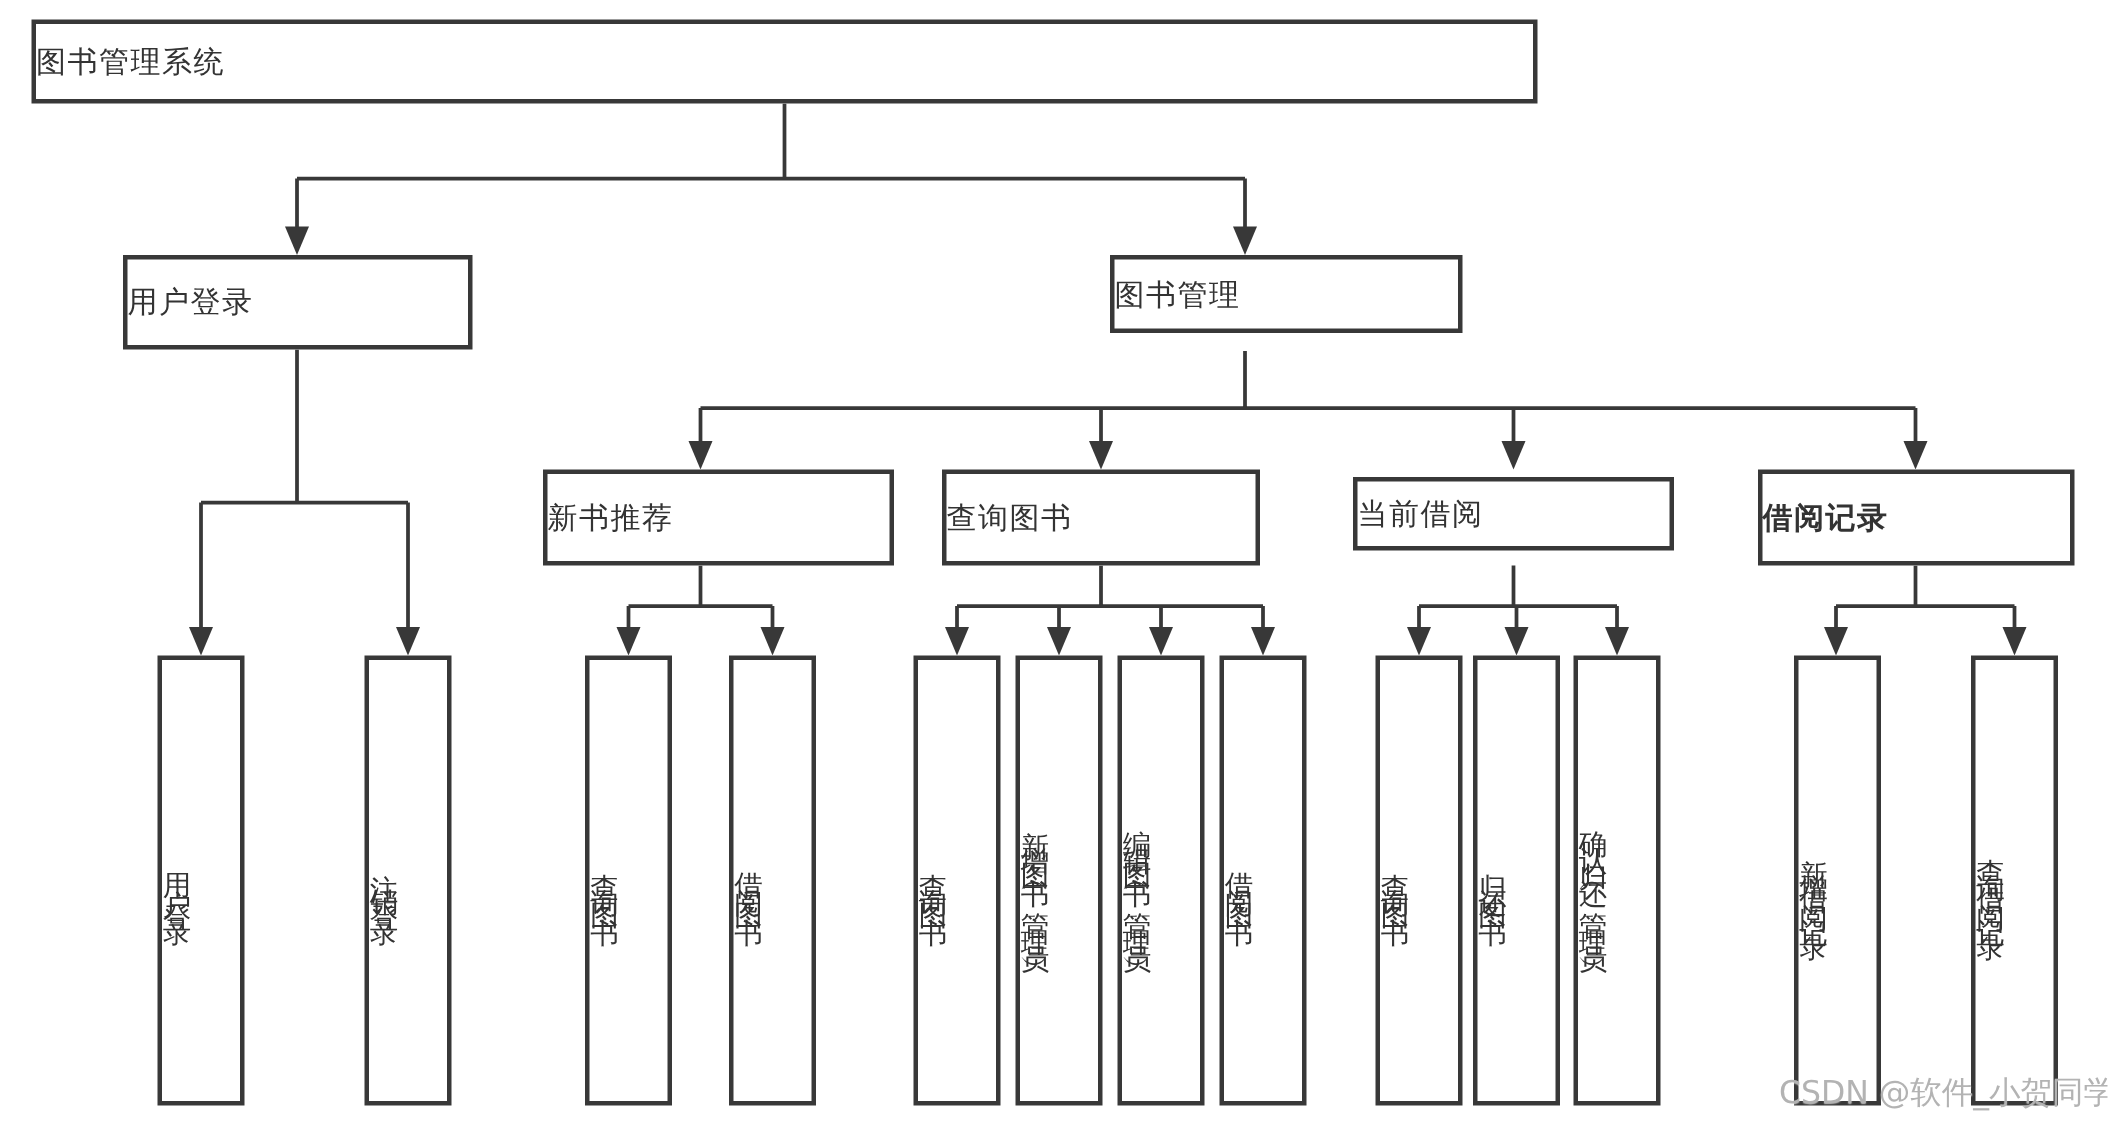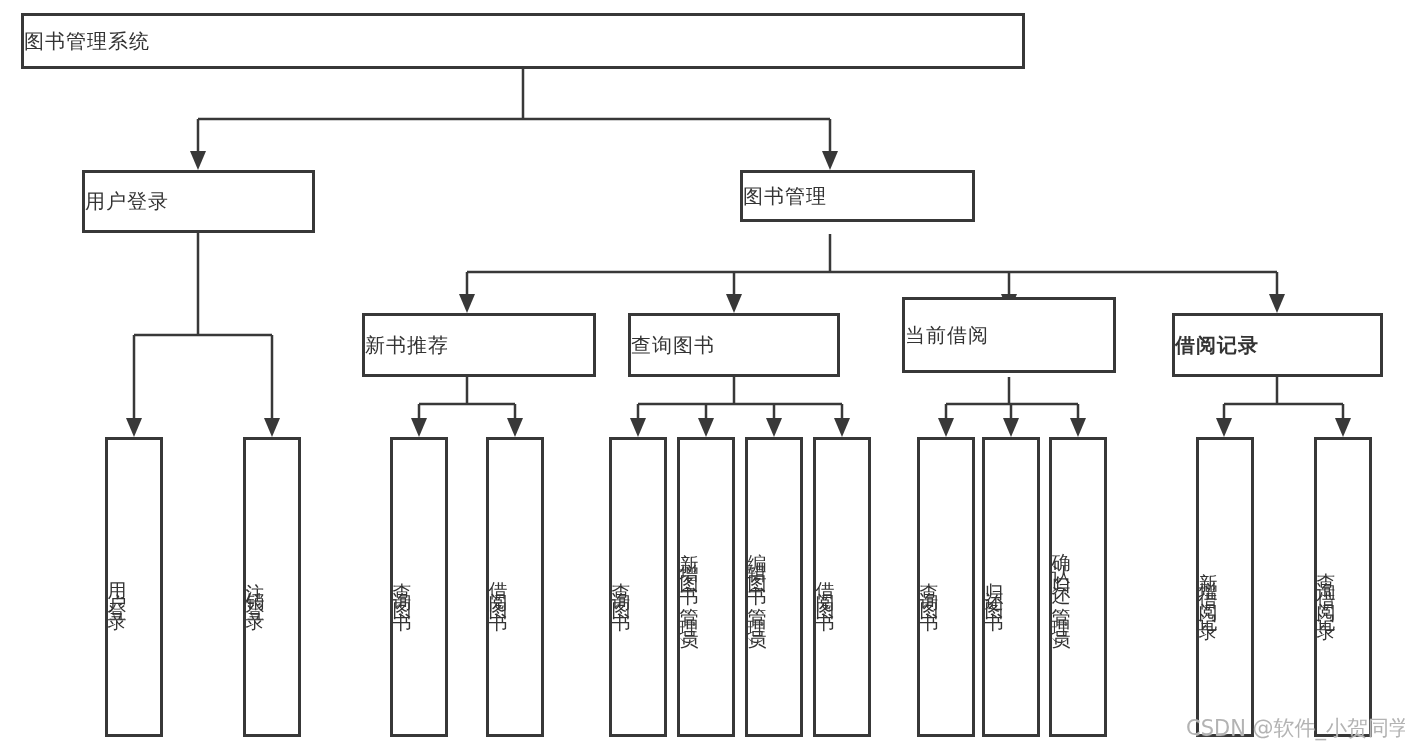--- a/index.html
+++ b/index.html
@@ -81,21 +81,21 @@
   <div class="box" style="left:740px;top:170px;width:235px;height:52px;">
     <span class="hlabel">图书管理</span>
   </div>
 
   <div class="box" style="left:362px;top:313px;width:234px;height:64px;">
     <span class="hlabel">新书推荐</span>
   </div>
   <div class="box" style="left:628px;top:313px;width:212px;height:64px;">
     <span class="hlabel">查询图书</span>
   </div>
-  <div class="box" style="left:902px;top:297px;width:214px;height:76px;">
+  <div class="box" style="left:902px;top:318px;width:214px;height:49px;">
     <span class="hlabel">当前借阅</span>
   </div>
   <div class="box" style="left:1172px;top:313px;width:211px;height:64px;font-weight:bold;">
     <span class="hlabel">借阅记录</span>
   </div>
 
   <div class="box" style="left:105px;top:437px;width:58px;height:300px;">
     <span class="vlabel">用户登录</span>
   </div>
   <div class="box" style="left:243px;top:437px;width:58px;height:300px;">

